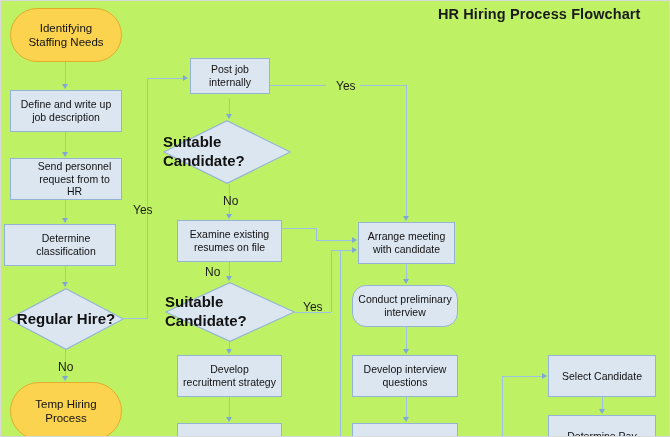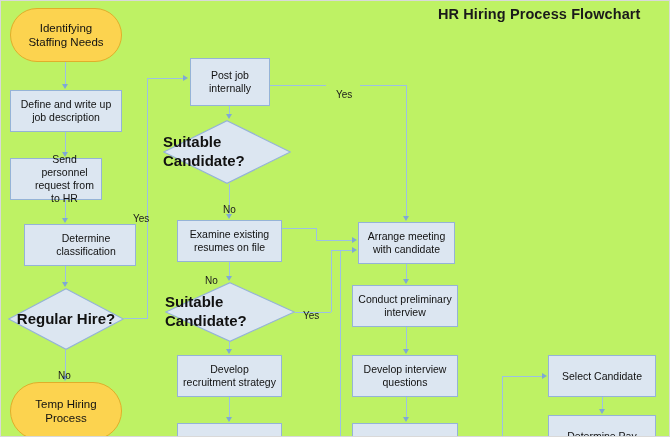--- a/index.html
+++ b/index.html
@@ -19,21 +19,21 @@
   .diamond svg{display:block;width:100%;height:100%;}
   .diamond .dtext{position:absolute;left:0;top:0;right:0;bottom:0;display:flex;align-items:center;justify-content:center;
       text-align:left;font-size:15px;font-weight:bold;color:#111;line-height:1.25;}
 
   .seg{position:absolute;background:#9cc0e4;}
   .seg.h{height:1px;}
   .seg.v{width:1px;}
   .arw{position:absolute;width:0;height:0;}
   .arw.down{border-left:3.5px solid transparent;border-right:3.5px solid transparent;border-top:5px solid #7fa9d4;}
   .arw.right{border-top:3.5px solid transparent;border-bottom:3.5px solid transparent;border-left:5px solid #7fa9d4;}
-  .edgelbl{position:absolute;font-size:10px;color:#1a1a1a;font-weight:normal;white-space:nowrap;margin-top:10px;}
+  .edgelbl{position:absolute;font-size:12px;color:#1a1a1a;font-weight:normal;white-space:nowrap;}
 </style>
 </head>
 <body>
 
 <div id="page">
 
   <div class="title" style="left:438px;top:6px;font-size:14.5px;">HR Hiring Process Flowchart</div>
 
   <div>
 
@@ -123,42 +123,42 @@
     </span>
   </div>
 
   <div class="node proc" style="left:10px;top:90px;width:112px;height:42px;">
     <span>
       <span class="lbl">Define and write up</span>
       <span class="lbl">job description</span>
     </span>
   </div>
 
-  <div class="node proc" style="left:10px;top:158px;width:92px;height:42px;padding-left:17px;">
+  <div class="node proc" style="left:10px;top:158px;width:112px;height:42px;padding-left:17px;">
     <span>
       <span class="lbl">Send personnel</span>
       <span class="lbl">request from to HR</span>
     </span>
   </div>
 
-  <div class="node proc" style="left:24px;top:224px;width:112px;height:42px;padding-left:12px;">
+  <div class="node proc" style="left:4px;top:224px;width:112px;height:42px;padding-left:12px;">
     <span>
       <span class="lbl">Determine</span>
       <span class="lbl">classification</span>
     </span>
   </div>
 
   <div class="node term" style="left:10px;top:382px;width:112px;height:58px;">
     <span>
       <span class="lbl">Temp Hiring</span>
       <span class="lbl">Process</span>
     </span>
   </div>
 
-  <div class="node proc" style="left:190px;top:58px;width:80px;height:48px;">
+  <div class="node proc" style="left:190px;top:58px;width:80px;height:36px;">
     <span>
       <span class="lbl">Post job</span>
       <span class="lbl">internally</span>
     </span>
   </div>
 
   <div class="node proc" style="left:177px;top:220px;width:105px;height:42px;">
     <span>
       <span class="lbl">Examine existing</span>
       <span class="lbl">resumes on file</span>
@@ -176,21 +176,21 @@
     
   </div>
 
   <div class="node proc" style="left:358px;top:222px;width:97px;height:42px;">
     <span>
       <span class="lbl">Arrange meeting</span>
       <span class="lbl">with candidate</span>
     </span>
   </div>
 
-  <div class="node proc" style="left:352px;top:285px;width:106px;height:42px;">
+  <div class="node proc" style="left:352px;top:285px;width:106px;height:42px;border-radius:14px;">
     <span>
       <span class="lbl">Conduct preliminary</span>
       <span class="lbl">interview</span>
     </span>
   </div>
 
   <div class="node proc" style="left:352px;top:355px;width:106px;height:42px;">
     <span>
       <span class="lbl">Develop interview</span>
       <span class="lbl">questions</span>

